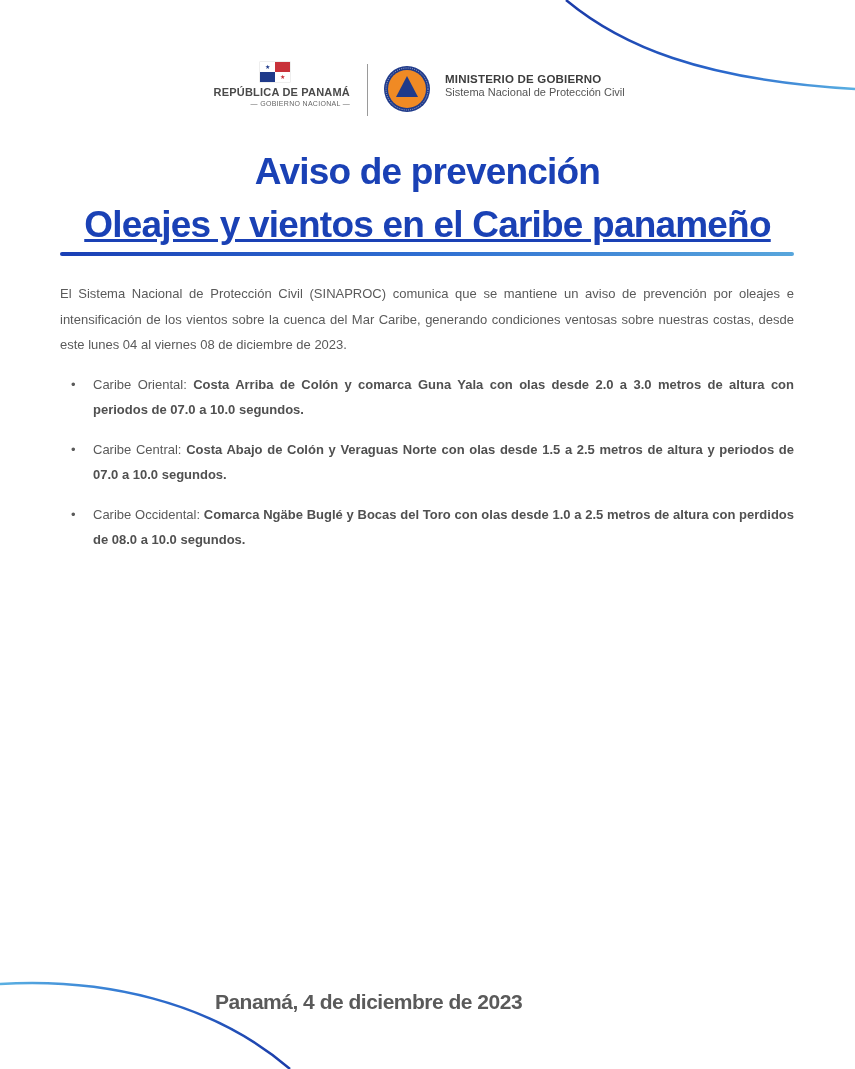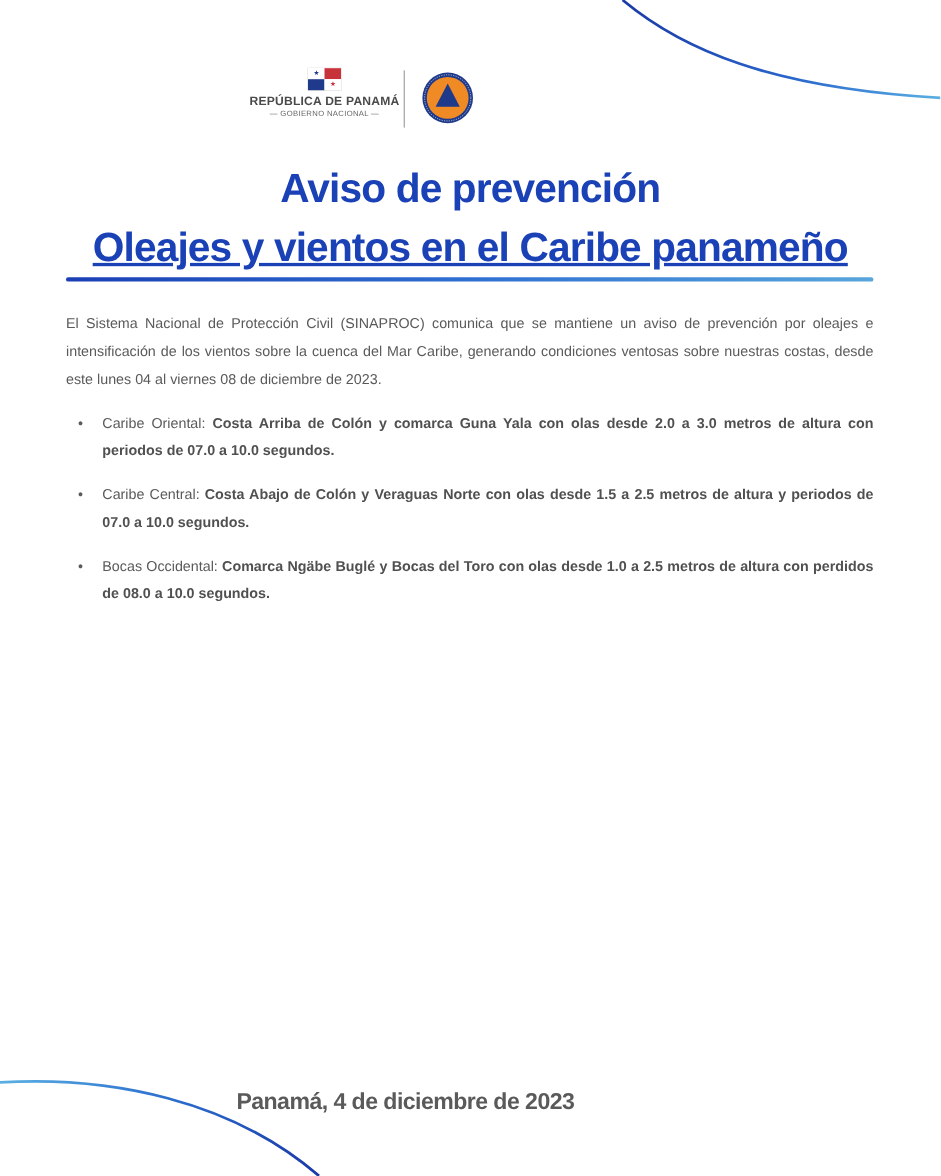--- a/index.html
+++ b/index.html
@@ -23,24 +23,24 @@
     
     .header {
       position: absolute;
       top: 62px;
       left: 0;
       width: 855px;
       height: 56px;
     }
     .rp-block {
       position: absolute;
-      left: 220px;
+      left: 200px;
       top: 0;
       width: 150px;
-      text-align: center;
+      text-align: right;
     }
     .flag {
       width: 30px;
       height: 20px;
       margin: 0 auto 4px auto;
       position: relative;
     }
     .flag .q { position: absolute; width: 15px; height: 10px; }
     .flag .q1 { left: 0; top: 0; background: #fff; }
     .flag .q2 { left: 15px; top: 0; background: #c8323a; }
@@ -208,34 +208,38 @@
 
   <div class="divider"></div>
 
   <svg class="sinaproc-logo" viewBox="0 0 48 48">
     <circle cx="24" cy="24" r="23" fill="#1f3a8a"></circle>
     <circle cx="24" cy="24" r="19" fill="#f08a24"></circle>
     <circle cx="24" cy="24" r="21" fill="none" stroke="#ffffff" stroke-width="0.6" stroke-dasharray="1 1.2"></circle>
     <polygon points="24,11 35,32 13,32" fill="#1f3a8a"></polygon>
   </svg>
 
+  <div class="min-block">
+    <div class="min-title">MINISTERIO DE GOBIERNO</div>
+    <div class="min-sub">Sistema Nacional de Protección Civil</div>
+  </div>
 </div>
 
 <div class="title title-1">Aviso de prevención</div>
 <div class="title title-2">Oleajes y vientos en el Caribe panameño</div>
 <div class="title-rule"></div>
 
 <div class="content">
   <p class="p1">El Sistema Nacional de Protección Civil (SINAPROC) comunica que se mantiene un aviso de prevención por oleajes e intensificación de los vientos sobre la cuenca del Mar Caribe, generando condiciones ventosas sobre nuestras costas, desde este lunes 04 al viernes 08 de diciembre de 2023.</p>
   <ul class="zone-list">
     <li class="zone-item">
       <span class="bullet">•</span><span>Caribe Oriental: </span><span class="zone-detail">Costa Arriba de Colón y comarca Guna Yala con olas desde 2.0 a 3.0 metros de altura con periodos de 07.0 a 10.0 segundos.</span>
     </li>
     <li class="zone-item">
       <span class="bullet">•</span><span>Caribe Central: </span><span class="zone-detail">Costa Abajo de Colón y Veraguas Norte con olas desde 1.5 a 2.5 metros de altura y periodos de 07.0 a 10.0 segundos.</span>
     </li>
     <li class="zone-item">
-      <span class="bullet">•</span><span>Bocas Occidental: </span><span class="zone-detail">Comarca Ngäbe Buglé y Bocas del Toro con olas desde 1.0 a 2.5 metros de altura con perdidos de 08.0 a 10.0 segundos.</span>
+      <span class="bullet">•</span><span>Caribe Occidental: </span><span class="zone-detail">Comarca Ngäbe Buglé y Bocas del Toro con olas desde 1.0 a 2.5 metros de altura con perdidos de 08.0 a 10.0 segundos.</span>
     </li>
   </ul>
 </div>
 
 <div class="footer-date">Panamá, 4 de diciembre de 2023</div>
 
 </body></html>

